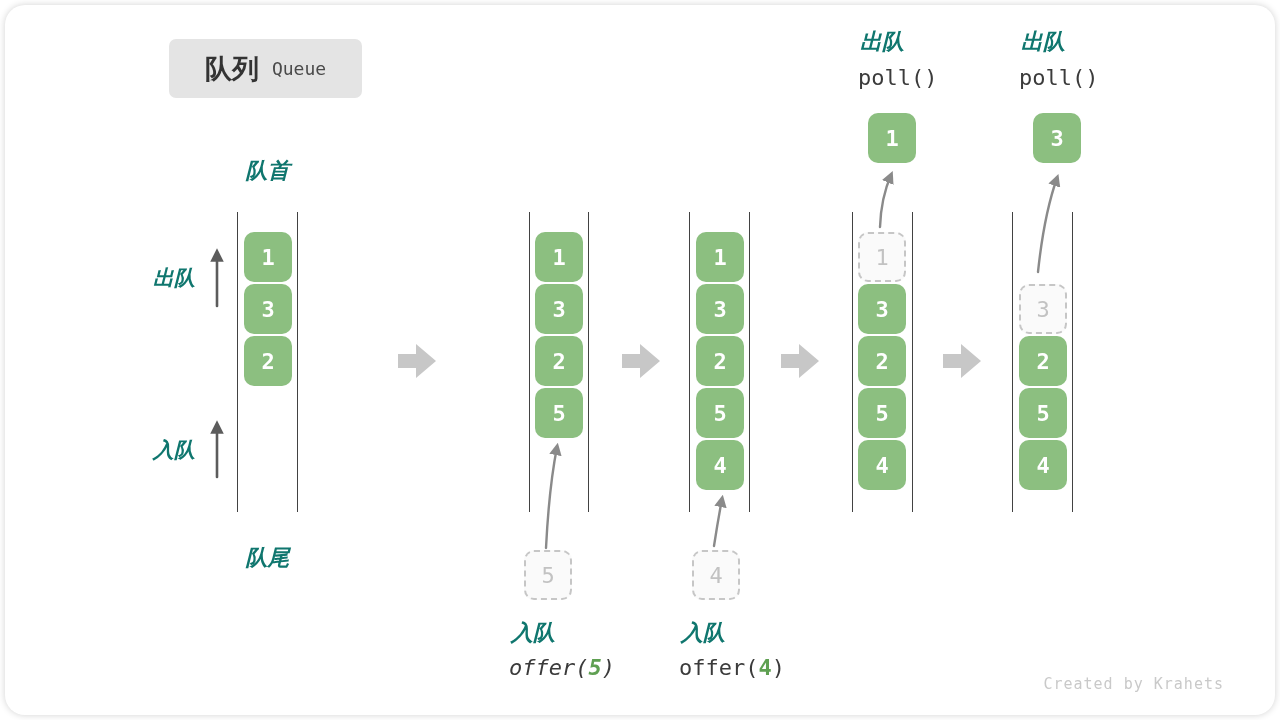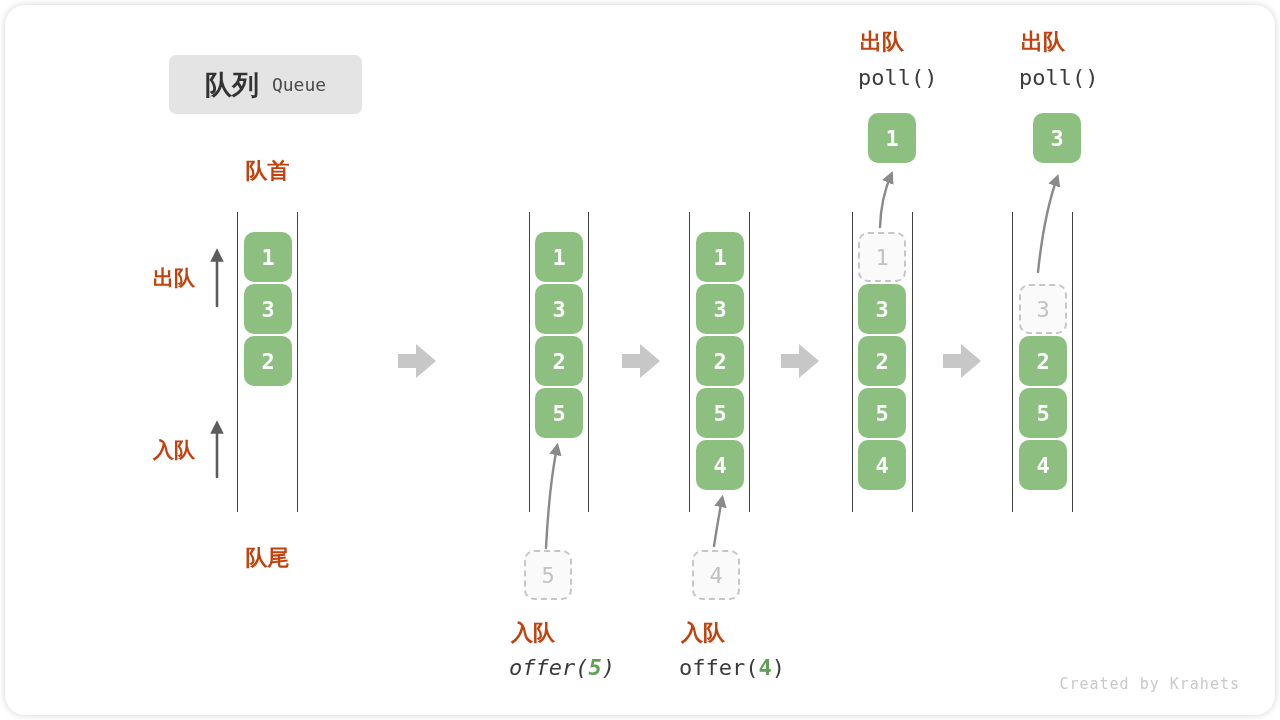--- a/index.html
+++ b/index.html
@@ -6,27 +6,27 @@
   #stage{
     position:relative;width:1280px;height:720px;overflow:hidden;
     font-family:"Liberation Sans",sans-serif;color:#3b3b3b;
   }
   .card{
     position:absolute;left:5px;top:5px;right:5px;bottom:5px;
     background:#fff;border-radius:20px;
     box-shadow:0 0 7px rgba(0,0,0,.18);
   }
   .badge{
-    position:absolute;left:169px;top:55px;width:193px;height:59px;
+    position:absolute;left:169px;top:39px;width:193px;height:59px;
     background:#e4e4e4;border-radius:7px;
     display:flex;align-items:center;justify-content:center;gap:13px;
   }
   .badge .zh{font-size:27px;font-weight:700;color:#333;}
   .badge .en{font-size:18px;color:#4a4a4a;font-family:"DejaVu Sans Mono",monospace;}
-  .cjk{font-weight:700;color:#c2410c;}
+  .cjk{font-weight:700;color:#0f766e;font-style:italic;}
   .lbl-front,.lbl-rear{position:absolute;left:237px;width:61px;text-align:center;font-size:22px;}
   .lbl-front{top:156px;}
   .lbl-rear{top:543px;}
   .side-lbl{position:absolute;font-size:21px;}
   .qcol{
     position:absolute;top:212px;height:300px;box-sizing:border-box;
     border-left:1.5px solid #424242;border-right:1.5px solid #424242;
   }
   .cell{
     position:absolute;width:48px;height:50px;border-radius:10px;
@@ -38,21 +38,21 @@
     background:#fafafa;border:2px dashed #c6c6c6;color:#c2c2c2;
     box-sizing:border-box;font-weight:400;
   }
   .op-zh{position:absolute;font-size:22px;}
   .op-code{
     position:absolute;font-family:"DejaVu Sans Mono",monospace;
     font-size:22px;color:#3b3b3b;
   }
   .op-code .arg{color:#5fa052;font-weight:700;}
   .credit{
-    position:absolute;right:40px;top:675px;
+    position:absolute;right:56px;top:675px;
     font-family:"DejaVu Sans Mono",monospace;font-size:15px;
     color:#c9c9c9;letter-spacing:1px;
   }
   svg.overlay{position:absolute;left:0;top:0;pointer-events:none;}
 </style>
 </head>
 <body>
 
 <div id="stage">
   <div class="card"></div>

